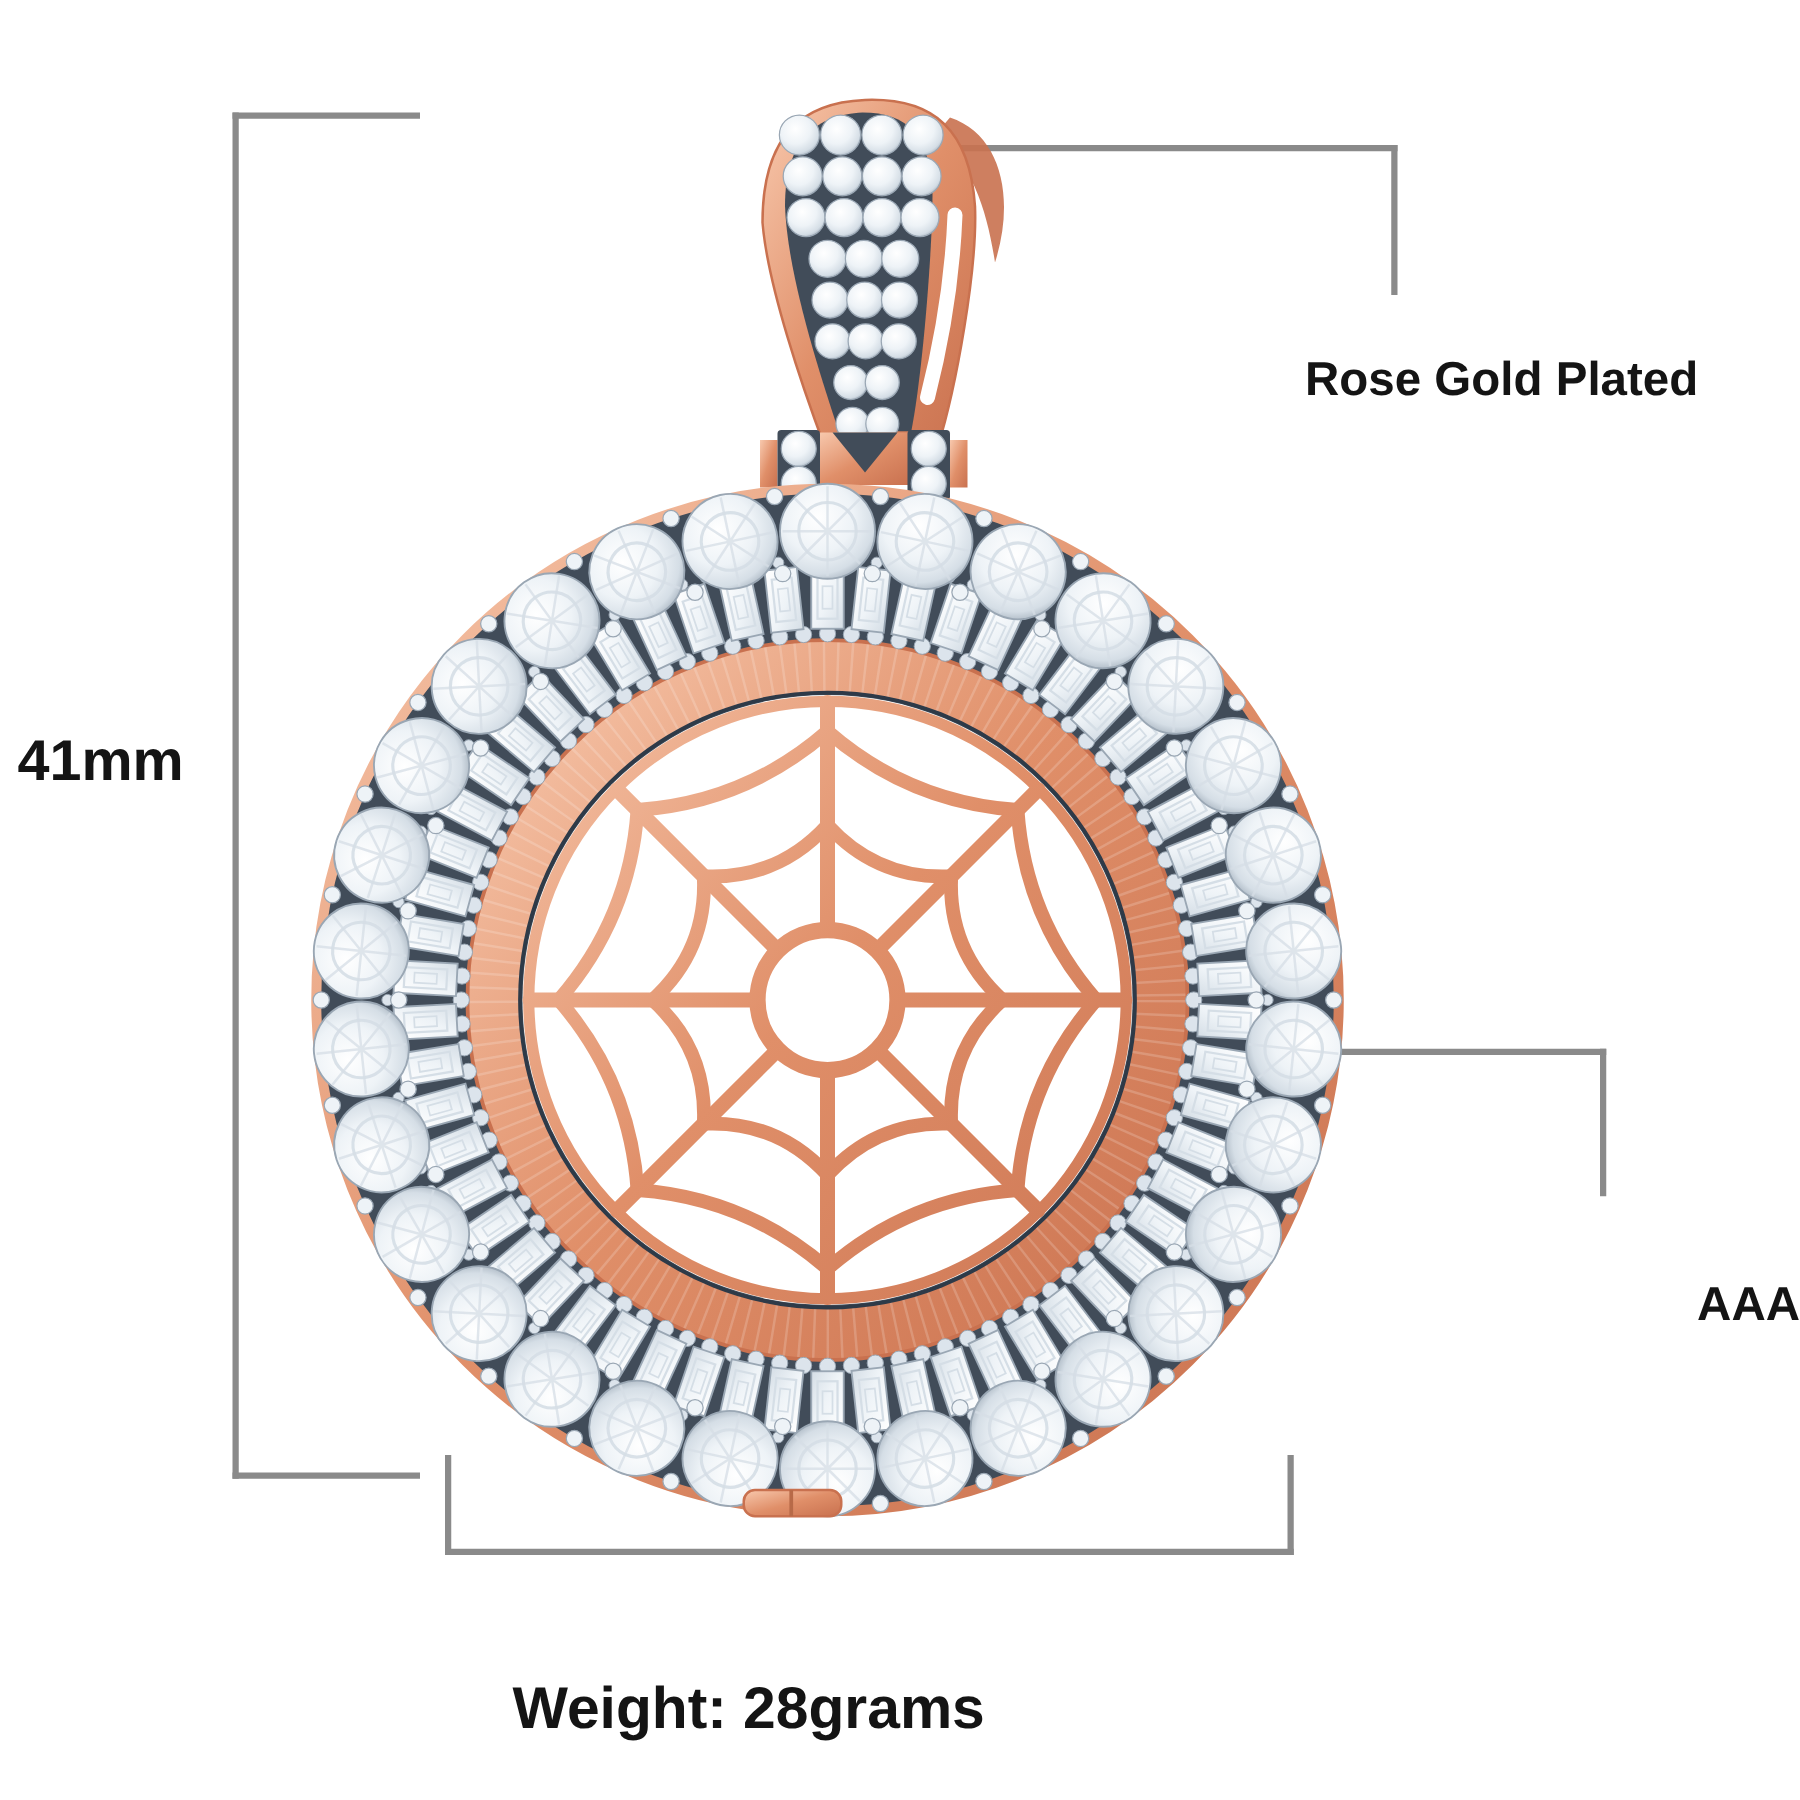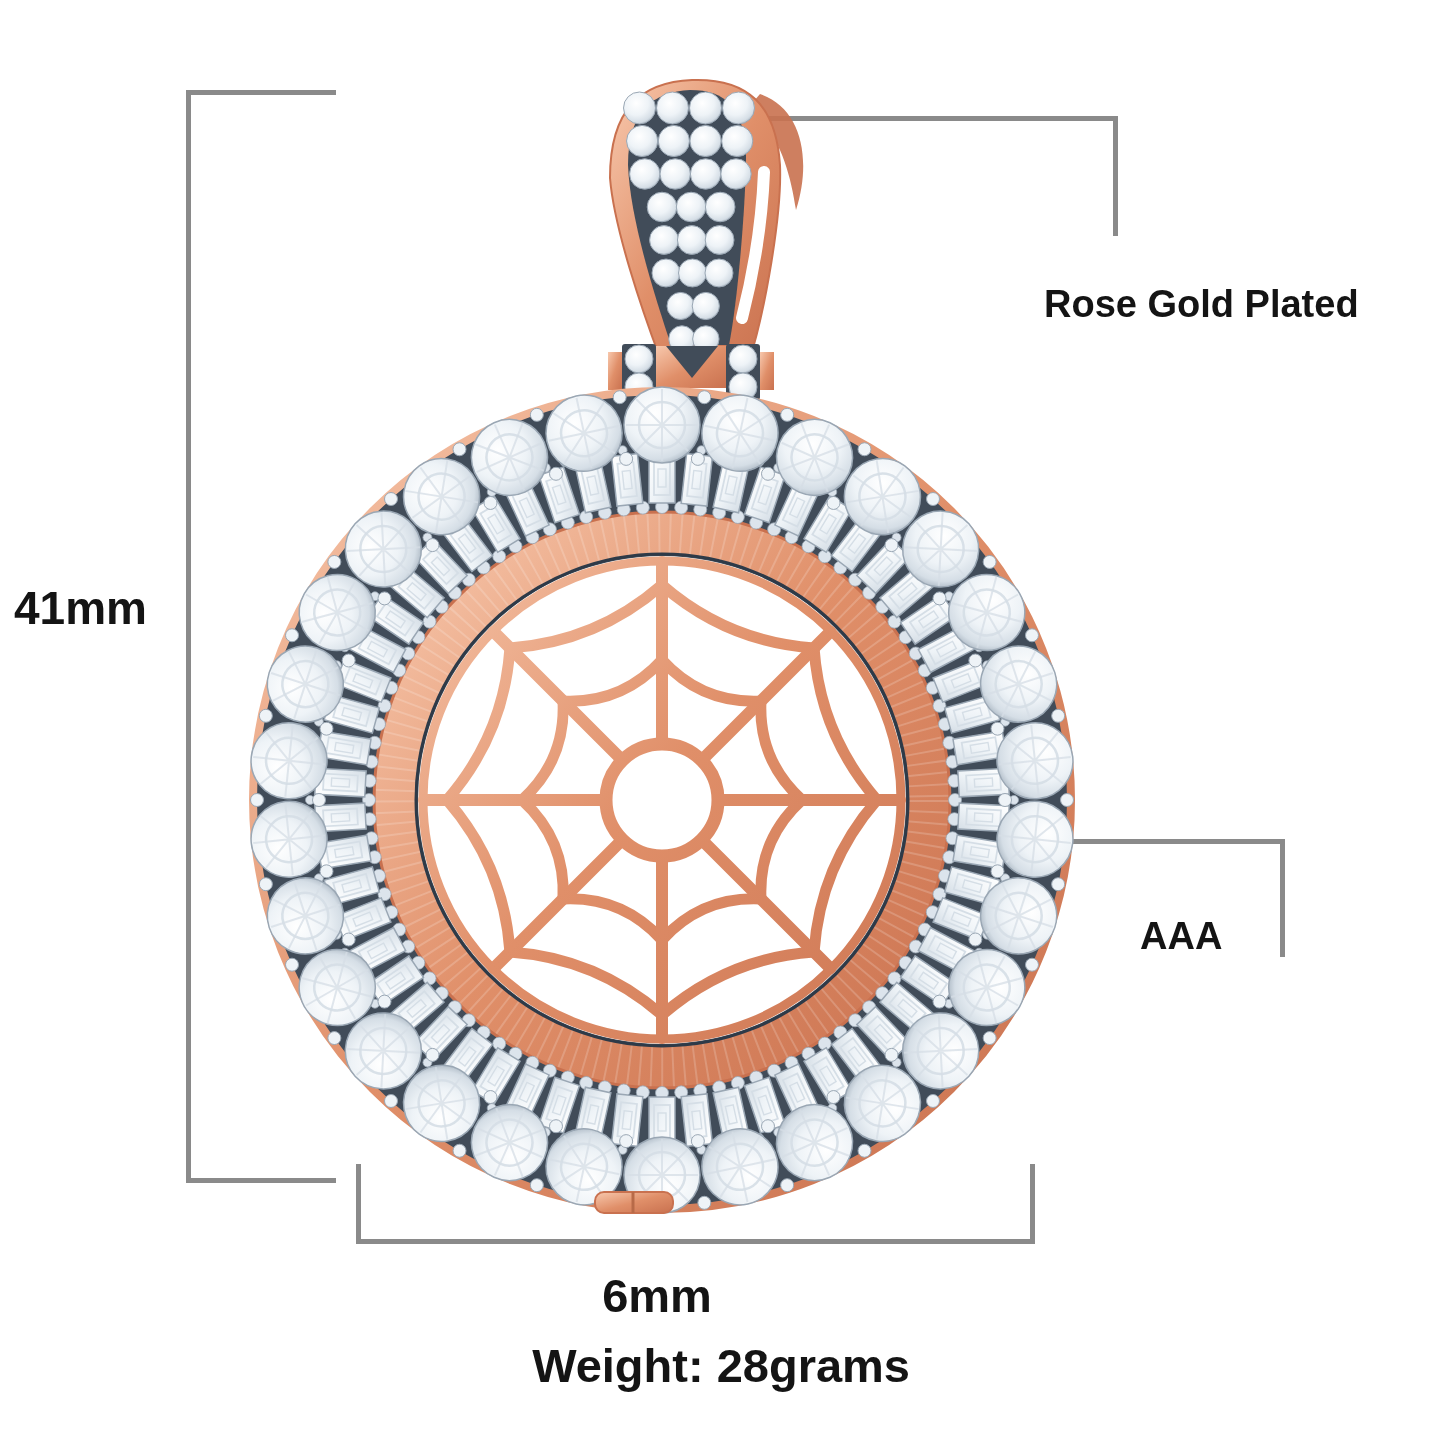--- a/index.html
+++ b/index.html
@@ -9,23 +9,23 @@
     position:relative; width:1440px; height:1440px; background:#ffffff;
     overflow:hidden; font-family:"Liberation Serif", serif;
   }
   .dimline { position:absolute; background:var(--dim); }
   .lbl {
     position:absolute; color:var(--ink); font-weight:700;
     font-family:Liberation Sans, sans-serif; white-space:nowrap;
   }
   #label-41     { left:14px;   top:581px;  width:155px; font-size:46px; }
   #label-rose   { left:1044px; top:283px;  font-size:38px; }
-  #label-aaa    { left:1140px; top:914px;  width:300px; font-size:38px; line-height:44px; text-align:left; }
+  #label-aaa    { left:1140px; top:1022px;  width:300px; font-size:38px; line-height:44px; text-align:right; }
   #label-6      { left:557px;  top:1268px; width:200px; font-size:47px; text-align:center; }
-  #label-weight { left:410px;  top:1338px; width:500px; font-size:47px; text-align:right; }
+  #label-weight { left:410px;  top:1338px; width:500px; font-size:47px; text-align:left; }
   svg { position:absolute; display:block; }
 </style>
 </head>
 <body>
 
 <div id="stage">
 
   <div class="dimline" style="left:186px;top:90px;width:5px;height:1093px"></div>
   <div class="dimline" style="left:186px;top:90px;width:150px;height:5px"></div>
   <div class="dimline" style="left:186px;top:1178px;width:150px;height:5px"></div>
@@ -38,21 +38,20 @@
 
   <div class="dimline" style="left:356px;top:1164px;width:5px;height:80px"></div>
   <div class="dimline" style="left:356px;top:1239px;width:679px;height:5px"></div>
   <div class="dimline" style="left:1030px;top:1164px;width:5px;height:80px"></div>
 
   <div class="lbl" id="label-41">41mm</div>
   <div class="lbl" id="label-rose">Rose Gold Plated</div>
   <div class="lbl" id="label-aaa">
     <div>AAA</div>
   </div>
-  <div class="lbl" id="label-6">6mm</div>
   <div class="lbl" id="label-weight">Weight: 28grams</div>
 
   <svg id="pendant" viewBox="0 0 870 1160" style="left:230px; top:60px; width:870px; height:1160px">
     <defs>
       <radialGradient id="stoneG" cx="40%" cy="35%" r="75%">
         <stop offset="0" stop-color="#ffffff"></stop>
         <stop offset="0.5" stop-color="#eef3f7"></stop>
         <stop offset="0.8" stop-color="#d5dee6"></stop>
         <stop offset="1" stop-color="#9aa7b4"></stop>
       </radialGradient>

